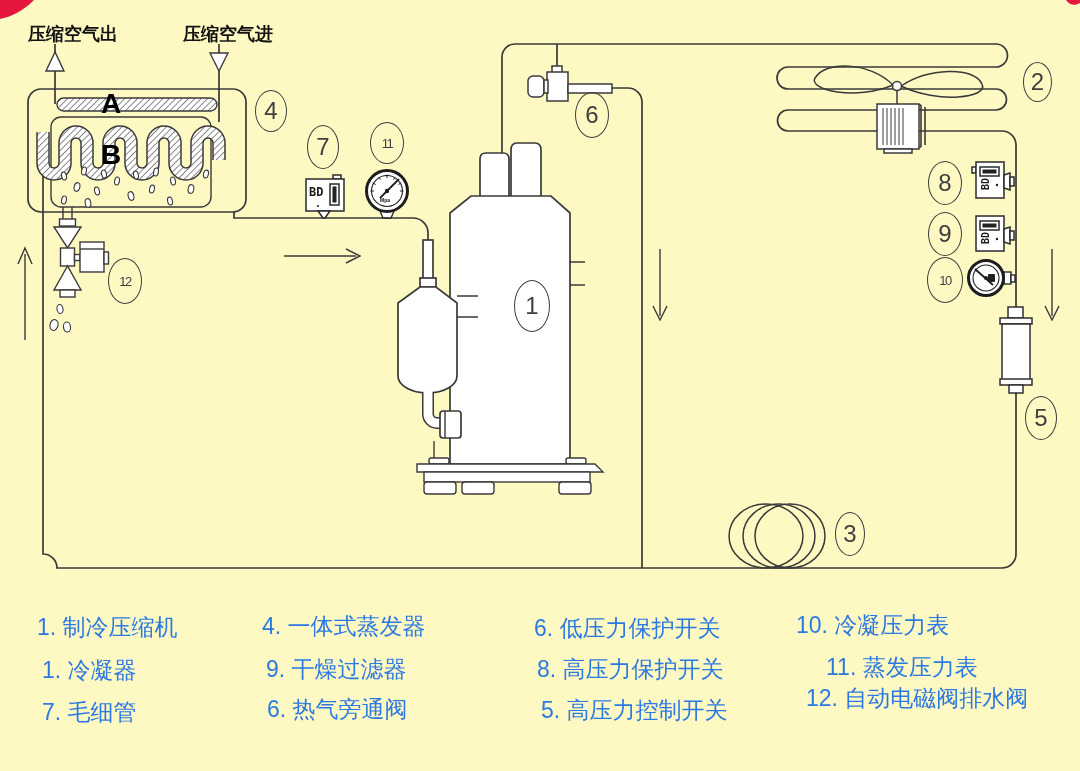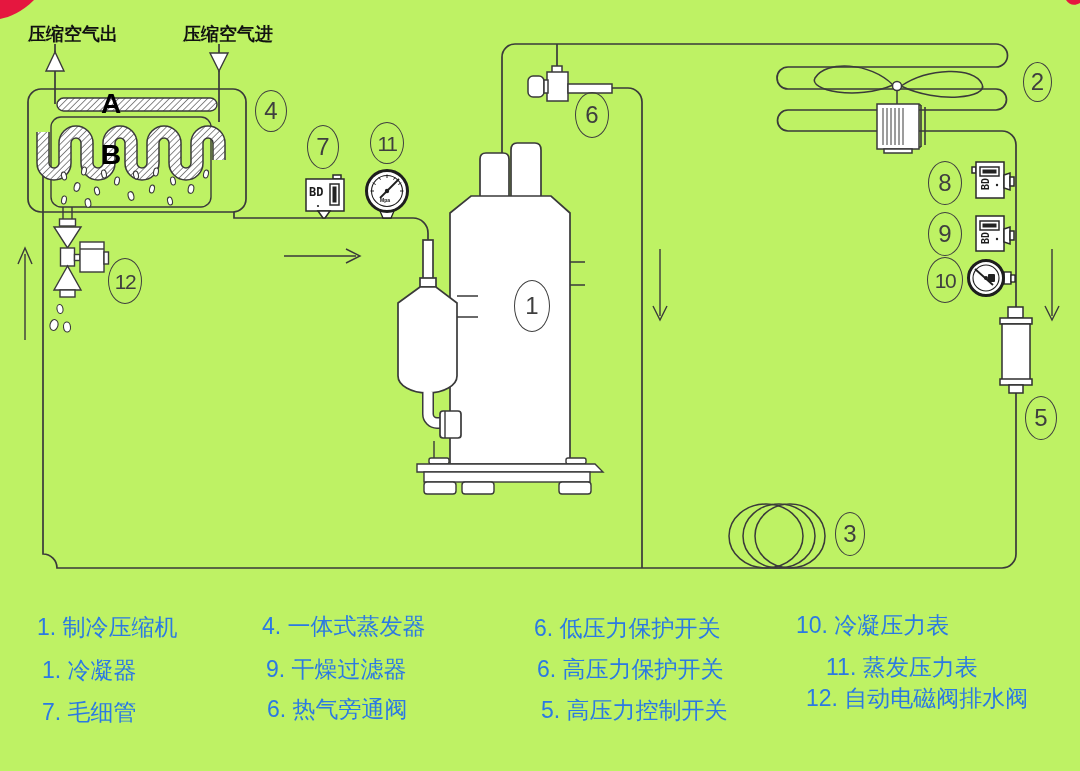--- a/index.html
+++ b/index.html
@@ -1,24 +1,24 @@
 <!DOCTYPE html>
 <html style="--accent: #2b79e3;"><head>
 <meta charset="utf-8">
 <style>
   html,body{margin:0;padding:0;background:#fff;}
-  .stage{position:relative;width:1080px;height:771px;background:#bef264;overflow:hidden;
+  .stage{position:relative;width:1080px;height:771px;background:#fef9c3;overflow:hidden;
          font-family:"Liberation Sans","DejaVu Sans",sans-serif;}
   .abs{position:absolute;}
   .toplabel{font-size:18px;font-weight:bold;color:#111;letter-spacing:0px;white-space:nowrap;}
   .seclabel{font-size:28px;font-weight:bold;color:#000;line-height:1;}
   .callout{position:absolute;border:1.6px solid #3f3f3f;border-radius:50%;
            display:flex;align-items:center;justify-content:center;
            color:#3f3f3f;font-size:24px;font-weight:400;background:transparent;line-height:1;}
-  .callout.small{font-size:21px;letter-spacing:-1.5px;}
+  .callout.small{font-size:13px;letter-spacing:-1.5px;}
   .bdtext{position:absolute;font-size:12px;font-weight:bold;color:#1c1c1c;
           font-family:"DejaVu Sans Mono","Liberation Mono",monospace;line-height:1;}
   .bdtext.rot{transform:rotate(-90deg);transform-origin:center center;font-size:10px;}
   .gaugeunit{position:absolute;font-size:5px;color:#111;font-weight:bold;line-height:1;}
   .legend-item{position:absolute;font-size:23px;line-height:30px;color:var(--accent,#2b79e3);white-space:nowrap;}
   svg{position:absolute;left:0;top:0;}
 </style>
 </head>
 <body>
 
@@ -244,20 +244,20 @@
   <div class="callout small" style="left:108px;top:258px;width:32px;height:44px;">12</div>
 
   <div>
     <div class="legend-item" style="left:37px;top:612px;">1. 制冷压缩机</div>
     <div class="legend-item" style="left:42px;top:655px;">1. 冷凝器</div>
     <div class="legend-item" style="left:42px;top:697px;">7. 毛细管</div>
     <div class="legend-item" style="left:262px;top:611px;">4. 一体式蒸发器</div>
     <div class="legend-item" style="left:266px;top:654px;">9. 干燥过滤器</div>
     <div class="legend-item" style="left:267px;top:694px;">6. 热气旁通阀</div>
     <div class="legend-item" style="left:534px;top:613px;">6. 低压力保护开关</div>
-    <div class="legend-item" style="left:537px;top:654px;">6. 高压力保护开关</div>
+    <div class="legend-item" style="left:537px;top:654px;">8. 高压力保护开关</div>
     <div class="legend-item" style="left:541px;top:695px;">5. 高压力控制开关</div>
     <div class="legend-item" style="left:796px;top:610px;">10. 冷凝压力表</div>
     <div class="legend-item" style="left:826px;top:652px;">11. 蒸发压力表</div>
     <div class="legend-item" style="left:806px;top:683px;">12. 自动电磁阀排水阀</div>
   </div>
 
 </div>
 
 </body></html>

